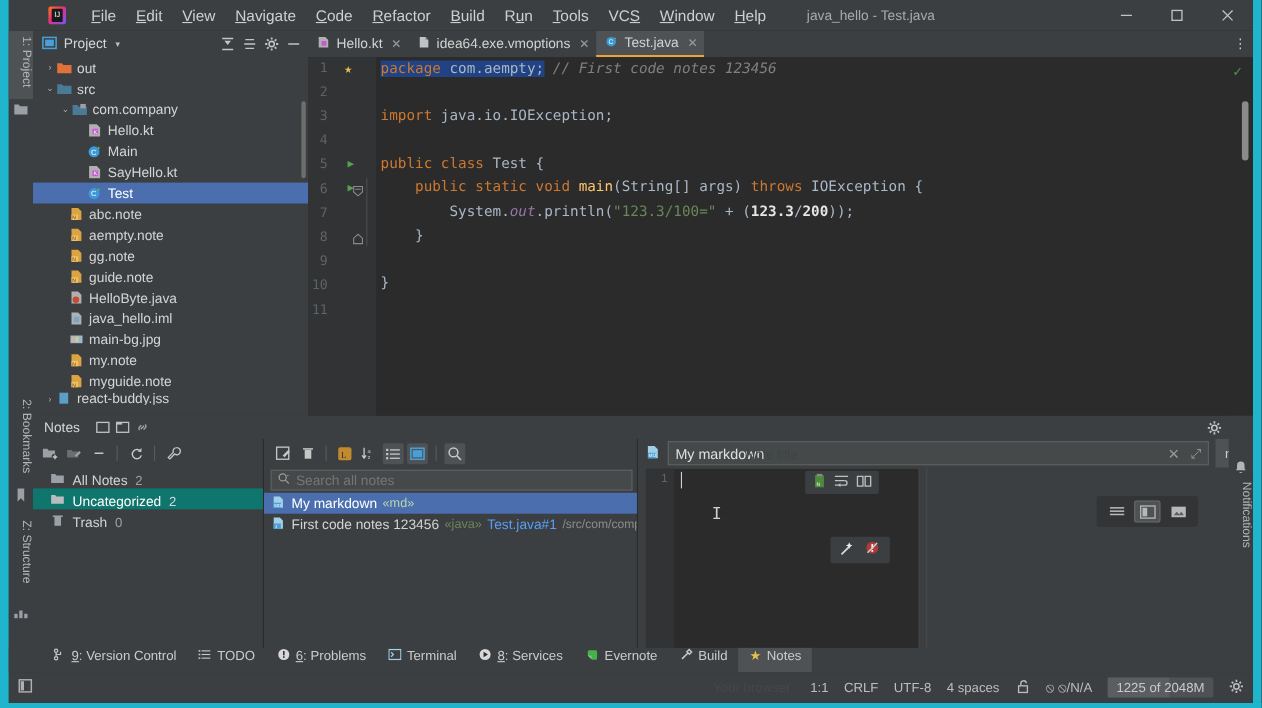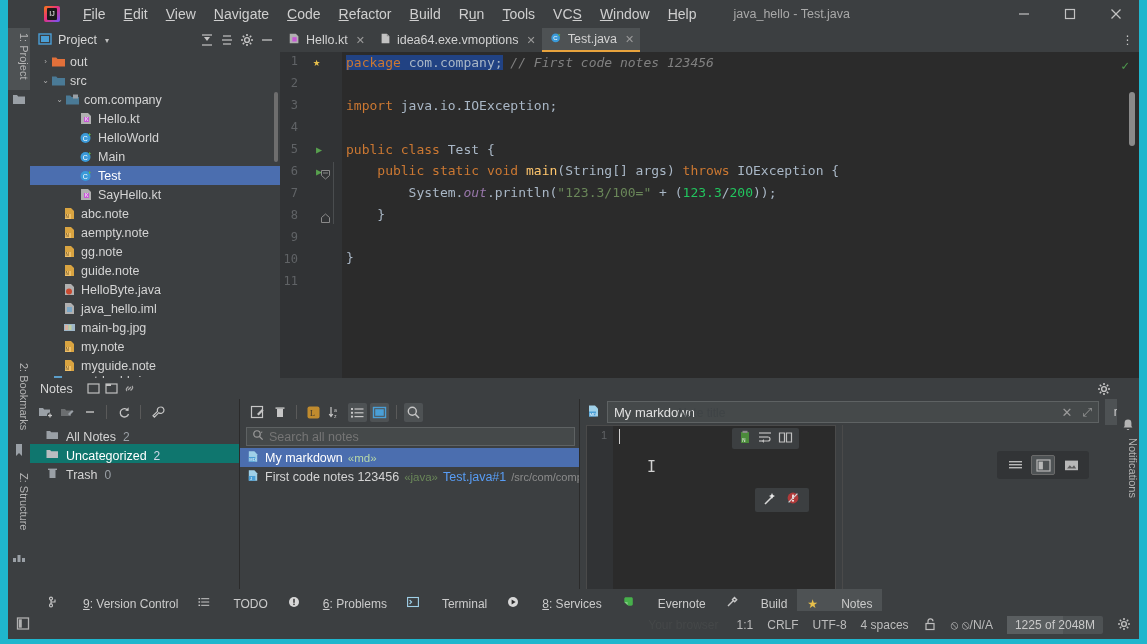--- a/index.html
+++ b/index.html
@@ -65,21 +65,21 @@
   .tabbar-more { margin-left:auto; width:22px; display:flex; align-items:center; justify-content:center; color:#c9c9c9; letter-spacing:1px;}
   .code { position:absolute; left:0; top:24px; width:859px; height:326px; background:#2b2b2b;
           font-family:"DejaVu Sans Mono", monospace; font-size:13px; }
   .gutter { position:absolute; left:0; top:0; width:62px; height:326px; background:#313335; }
   .gl { position:absolute; right:44px; font-size:12px; color:#606366; text-align:right; width:20px; }
   .codelines { position:absolute; left:62px; top:0; right:0; height:326px; }
   .cline { height:21.7px; line-height:21.7px; white-space:pre; font-size:13px; }
   .kw { color:#cc7832;text-align:right; }
   .str { color:#6a8759; }
   .cmt { color:#808080; font-style:italic; }
-  .num { color:#22c55e; }
+  .num { color:#e5e5e5;font-weight:bold; }
   .fld { color:#9876aa; font-style:italic; }
   .pln { color:#a9b7c6; }
   .sel { background:#214283; }
   .marker-ok { position:absolute; right:10px; top:6px; color:#4e9a4e; font-size:13px; }
   .code-scroll { position:absolute; right:4px; top:40px; width:6px; height:54px; background:#8a8a8a; border-radius:3px;}
   .fold { position:absolute; left:40px; width:11px; height:11px; }
   .runarrow { position:absolute; left:36px; color:#58a14e; font-size:10px; }
   .star { position:absolute; left:33px; color:#e8c04b; font-size:12px; }
   .indentguide { position:absolute; width:1px; background:#4a4d4f; }
 
@@ -135,21 +135,21 @@
   .vm.on { background:#4e5254; border:1px solid #6a6a6a; border-radius:2px; }
   .col3-divider { position:absolute; left:262px; top:26px; bottom:0; width:1px; background:#4a4a4a;}
 
   
   .rstrip { position:absolute; right:8px; top:378px; width:22px; height:233px; background:#3c3f41; }
   .rvtab { position:absolute; left:0; top:60px; width:22px; color:#b4b4b4; font-size:11px;
           writing-mode:vertical-rl; text-orientation:mixed; white-space:nowrap; }
 
   
   .bottombar { position:absolute; left:8px; bottom:33px; width:1131px; height:22px; background:#3c3f41; display:flex; align-items:center; padding-left:30px; }
-  .btab { display:flex; align-items:flex-end; gap:23px; padding:0 10px; height:22px; font-size:12px; color:#cbcbcb; }
+  .btab { display:flex; align-items:flex-start; gap:5px; padding:0 10px; height:22px; font-size:12px; color:#cbcbcb; }
   .btab.active { background:#4e5254; }
   .btab u { text-decoration:underline; }
 
   
   .statusbar { position:absolute; left:8px; bottom:5px; width:1131px; height:28px; background:#3c3f41; display:flex; align-items:center; }
   .sb-left { display:flex; align-items:center; padding-left:8px; gap:10px;}
   .sb-right { margin-left:auto; display:flex; align-items:center; gap:14px; padding-right:8px; font-size:12px; color:#bdbdbd;}
   .sb-watermark { font-size:12px; color:#454849; margin-right:4px;}
   .memchip { background:#4e5254; padding:2px 8px; border-radius:2px; font-size:12px; color:#c9c9c9; position:relative;}
   .memchip .fill { position:absolute; left:0; top:0; bottom:0; width:58%; background:#5a5e60; }
@@ -301,54 +301,46 @@
 
       <div class="trow" style="padding-left:49px;">
         <span class="ficon"><svg width="15" height="13" viewBox="0 0 15 13">
               <path d="M2 1h7l3 3v8H2z" fill="#b0b0b0"></path>
               <path d="M5 5h5v5H5z" fill="#c757d6"></path>
               <text x="6" y="9.4" font-size="5" fill="#fff" font-family="sans-serif">K</text>
             </svg></span>
         <span>Hello.kt</span>
       </div>
 
+
       <div class="trow" style="padding-left:49px;">
         <span class="ficon"><svg width="15" height="13" viewBox="0 0 15 13">
               <circle cx="6.5" cy="7" r="5" fill="#3a9ad9"></circle>
               <text x="3.8" y="9.6" font-size="7" fill="#fff" font-family="sans-serif">C</text>
               <path d="M10 2l2 1.5-2 1.5z" fill="#62b543"></path>
             </svg></span>
-        <span>HelloWorld</span>
+        <span>Main</span>
       </div>
 
       <div class="trow" style="padding-left:49px;">
+        <span class="ficon"><svg width="15" height="13" viewBox="0 0 15 13">
+              <path d="M2 1h7l3 3v8H2z" fill="#b0b0b0"></path>
+              <path d="M5 5h5v5H5z" fill="#c757d6"></path>
+              <text x="6" y="9.4" font-size="5" fill="#fff" font-family="sans-serif">K</text>
+            </svg></span>
+        <span>SayHello.kt</span>
+      </div>
+
+      <div class="trow sel" style="padding-left:49px;">
         <span class="ficon"><svg width="15" height="13" viewBox="0 0 15 13">
               <circle cx="6.5" cy="7" r="5" fill="#3a9ad9"></circle>
               <text x="3.8" y="9.6" font-size="7" fill="#fff" font-family="sans-serif">C</text>
               <path d="M10 2l2 1.5-2 1.5z" fill="#62b543"></path>
             </svg></span>
-        <span>Main</span>
-      </div>
-
-      <div class="trow sel" style="padding-left:49px;">
-        <span class="ficon"><svg width="15" height="13" viewBox="0 0 15 13">
-              <circle cx="6.5" cy="7" r="5" fill="#3a9ad9"></circle>
-              <text x="3.8" y="9.6" font-size="7" fill="#fff" font-family="sans-serif">C</text>
-              <path d="M10 2l2 1.5-2 1.5z" fill="#62b543"></path>
-            </svg></span>
         <span>Test</span>
-      </div>
-
-      <div class="trow" style="padding-left:49px;">
-        <span class="ficon"><svg width="15" height="13" viewBox="0 0 15 13">
-              <path d="M2 1h7l3 3v8H2z" fill="#b0b0b0"></path>
-              <path d="M5 5h5v5H5z" fill="#c757d6"></path>
-              <text x="6" y="9.4" font-size="5" fill="#fff" font-family="sans-serif">K</text>
-            </svg></span>
-        <span>SayHello.kt</span>
       </div>
 
       <div class="trow" style="padding-left:32px;">
         <span class="ficon"><svg width="15" height="13" viewBox="0 0 15 13">
               <path d="M3 1h6l3 3v8H3z" fill="#d9a441"></path>
               <path d="M3 7h6v5H3z" fill="#f0c068"></path>
               <text x="3.6" y="11.4" font-size="4.5" fill="#5a4012" font-family="sans-serif">N</text>
             </svg></span>
         <span>abc.note</span>
       </div>
@@ -480,21 +472,21 @@
         </div>
         <div class="fold" style="top:160px;">
           <svg width="11" height="11" viewBox="0 0 11 11">
               <path d="M1.5 9.5h8v-5l-4-3.5-4 3.5z" fill="none" stroke="#8a8a8a" stroke-width="1"></path>
             </svg>
         </div>
         <div class="indentguide" style="left:53px; top:110px; height:62px;"></div>
       </div>
 
       <div class="codelines">
-        <div class="cline" style="padding-left:4px;"><span class="sel kw">package </span><span class="sel pln">com.company;</span><span class="cmt"> // First code notes 123456</span></div>
+        <div class="cline" style="padding-left:4px;"><span class="sel kw">package </span><span class="sel pln">com.aempty;</span><span class="cmt"> // First code notes 123456</span></div>
         <div class="cline"></div>
         <div class="cline" style="padding-left:4px;"><span class="kw">import</span><span class="pln"> java.io.IOException;</span></div>
         <div class="cline"></div>
         <div class="cline" style="padding-left:4px;"><span class="kw">public class</span><span class="pln"> Test {</span></div>
         <div class="cline" style="padding-left:4px;"><span class="pln">    </span><span class="kw">public static void</span><span class="pln"> </span><span style="color:#ffc66d;">main</span><span class="pln">(String[] args) </span><span class="kw">throws</span><span class="pln"> IOException {</span></div>
         <div class="cline" style="padding-left:4px;"><span class="pln">        System.</span><span class="fld">out</span><span class="pln">.println(</span><span class="str">"123.3/100="</span><span class="pln"> + (</span><span class="num">123.3</span><span class="pln">/</span><span class="num">200</span><span class="pln">));</span></div>
         <div class="cline" style="padding-left:4px;"><span class="pln">    }</span></div>
         <div class="cline"></div>
         <div class="cline" style="padding-left:4px;"><span class="pln">}</span></div>
         <div class="cline"></div>

